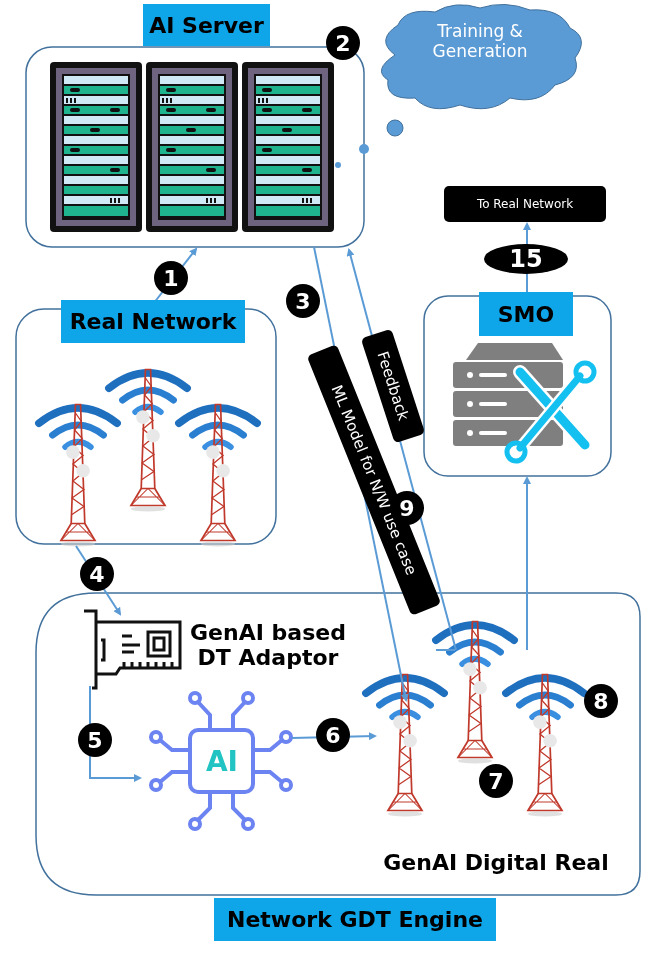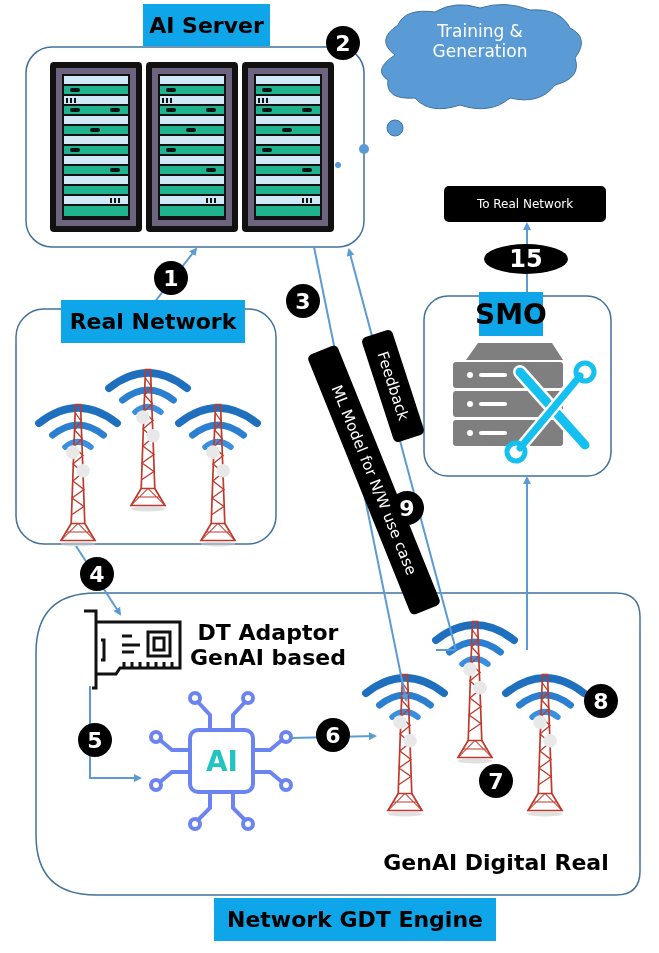--- a/index.html
+++ b/index.html
@@ -158,29 +158,29 @@
   <text x="222" y="771" text-anchor="middle" font-size="28" font-weight="bold" fill="#22c3c3" font-family="DejaVu Sans, sans-serif">AI</text>
 </svg>
 
 <div class="lbl" style="left:143px;top:4px;width:127px;height:42px;font-size:22px;">AI Server</div>
 <div class="txt" style="left:400px;top:22px;width:160px;color:#fff;font-weight:normal;font-size:17px;">
   <div>Training &amp;</div>
   <div>Generation</div>
 </div>
 <div class="pill" style="left:444px;top:186px;width:162px;height:36px;font-size:12px;">To Real Network</div>
 <div class="pill" style="left:484px;top:244px;width:84px;height:30px;border-radius:50%;font-size:24px;font-weight:bold;">15</div>
-<div class="lbl" style="left:479px;top:292px;width:64px;height:44px;font-size:28px;">SMO</div>
+<div class="lbl" style="left:479px;top:292px;width:94px;height:44px;font-size:22px;">SMO</div>
 <div class="lbl" style="left:61px;top:300px;width:184px;height:43px;font-size:22px;">Real Network</div>
 
 <div class="pill" style="left:234px;top:464px;width:280px;height:32px;transform:rotate(68deg);font-size:15px;">ML Model for N/W use case</div>
 <div class="pill" style="left:338px;top:370px;width:110px;height:32px;transform:rotate(72deg);font-size:15px;">Feedback</div>
 
 <div class="txt" style="left:188px;top:620px;width:160px;font-size:22px;">
+  <div>GenAI based</div>
   <div>DT Adaptor</div>
-  <div>GenAI based</div>
 </div>
 <div class="txt" style="left:80px;top:835px;width:270px;font-size:21px;">
 </div>
 <div class="txt" style="left:376px;top:850px;width:240px;font-size:22px;">GenAI Digital Real</div>
 <div class="lbl" style="left:214px;top:898px;width:282px;height:43px;font-size:22px;">Network GDT Engine</div>
 
 <div class="badge" style="left:154px;top:261px;">1</div>
 <div class="badge" style="left:326px;top:26px;">2</div>
 <div class="badge" style="left:286px;top:284px;">3</div>
 <div class="badge" style="left:80px;top:557px;">4</div>

